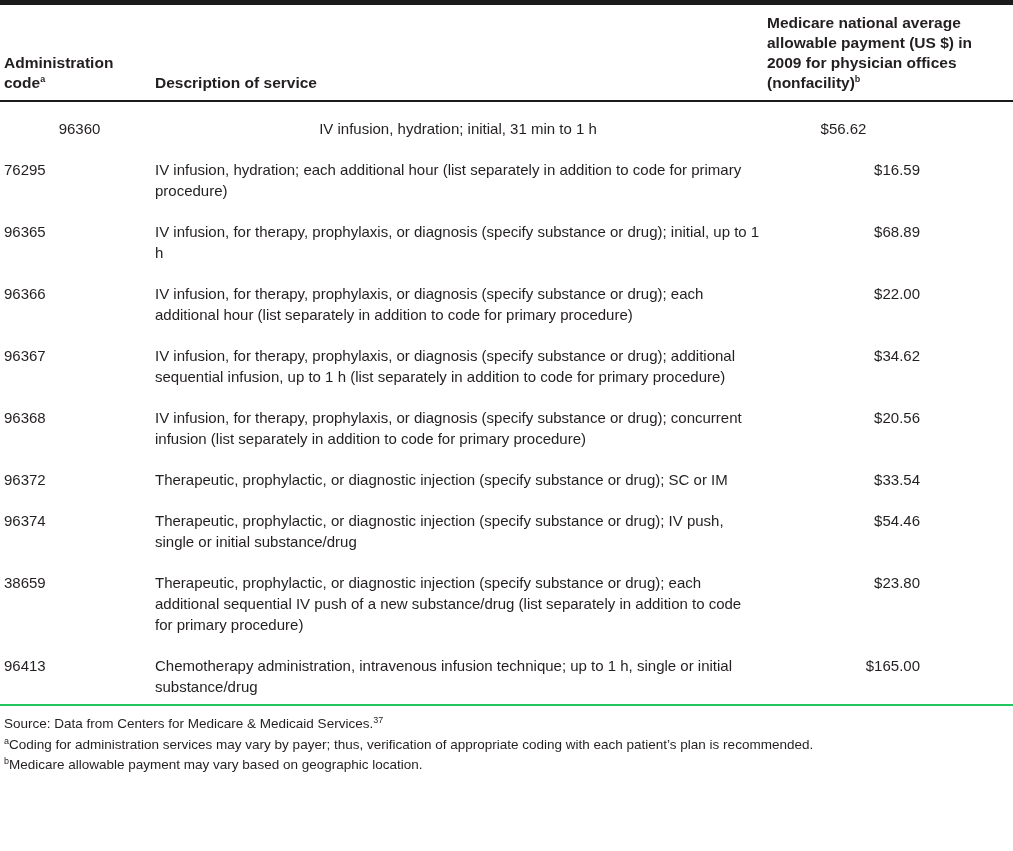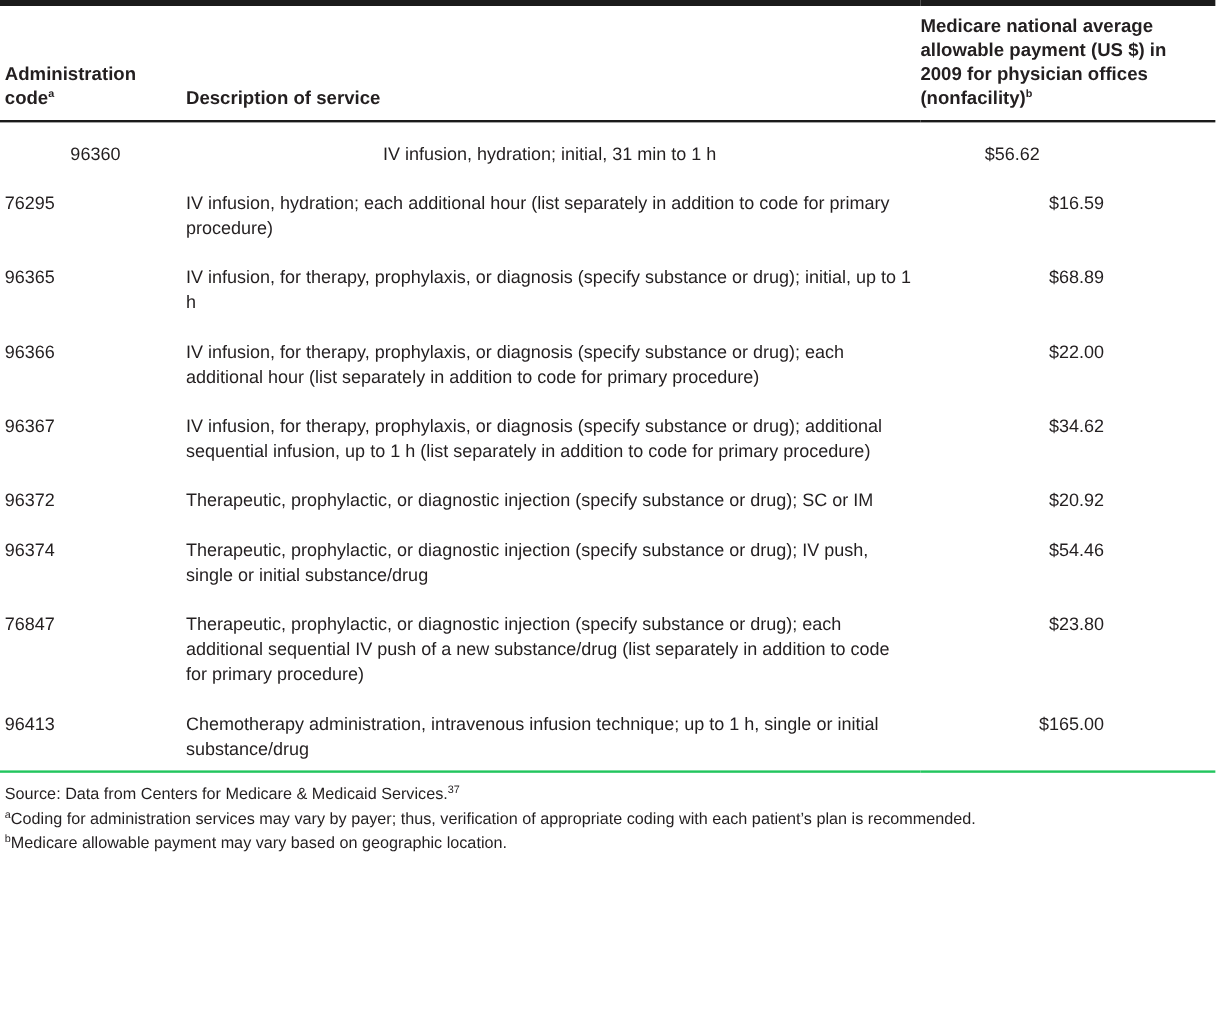--- a/index.html
+++ b/index.html
@@ -105,31 +105,36 @@
         <td class="cell-code">96366</td>
         <td class="cell-desc">IV infusion, for therapy, prophylaxis, or diagnosis (specify substance or drug); each additional hour (list separately in addition to code for primary procedure)</td>
         <td class="cell-pay">$22.00</td>
       </tr>
       <tr>
         <td class="cell-code">96367</td>
         <td class="cell-desc">IV infusion, for therapy, prophylaxis, or diagnosis (specify substance or drug); additional sequential infusion, up to 1 h (list separately in addition to code for primary procedure)</td>
         <td class="cell-pay">$34.62</td>
       </tr>
       <tr>
+        <td class="cell-code">96368</td>
+        <td class="cell-desc">IV infusion, for therapy, prophylaxis, or diagnosis (specify substance or drug); concurrent infusion (list separately in addition to code for primary procedure)</td>
+        <td class="cell-pay">$20.56</td>
+      </tr>
+      <tr>
         <td class="cell-code">96372</td>
         <td class="cell-desc">Therapeutic, prophylactic, or diagnostic injection (specify substance or drug); SC or IM</td>
-        <td class="cell-pay">$20.92</td>
+        <td class="cell-pay">$33.54</td>
       </tr>
       <tr>
         <td class="cell-code">96374</td>
         <td class="cell-desc">Therapeutic, prophylactic, or diagnostic injection (specify substance or drug); IV push, single or initial substance/drug</td>
         <td class="cell-pay">$54.46</td>
       </tr>
       <tr>
-        <td class="cell-code">76847</td>
+        <td class="cell-code">38659</td>
         <td class="cell-desc">Therapeutic, prophylactic, or diagnostic injection (specify substance or drug); each additional sequential IV push of a new substance/drug (list separately in addition to code for primary procedure)</td>
         <td class="cell-pay">$23.80</td>
       </tr>
       <tr>
         <td class="cell-code">96413</td>
         <td class="cell-desc">Chemotherapy administration, intravenous infusion technique; up to 1 h, single or initial substance/drug</td>
         <td class="cell-pay">$165.00</td>
       </tr>
     </tbody>
   </table>

